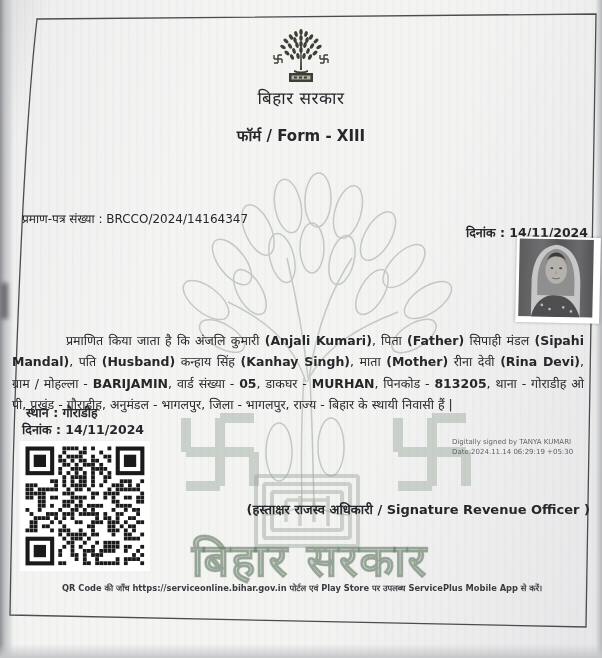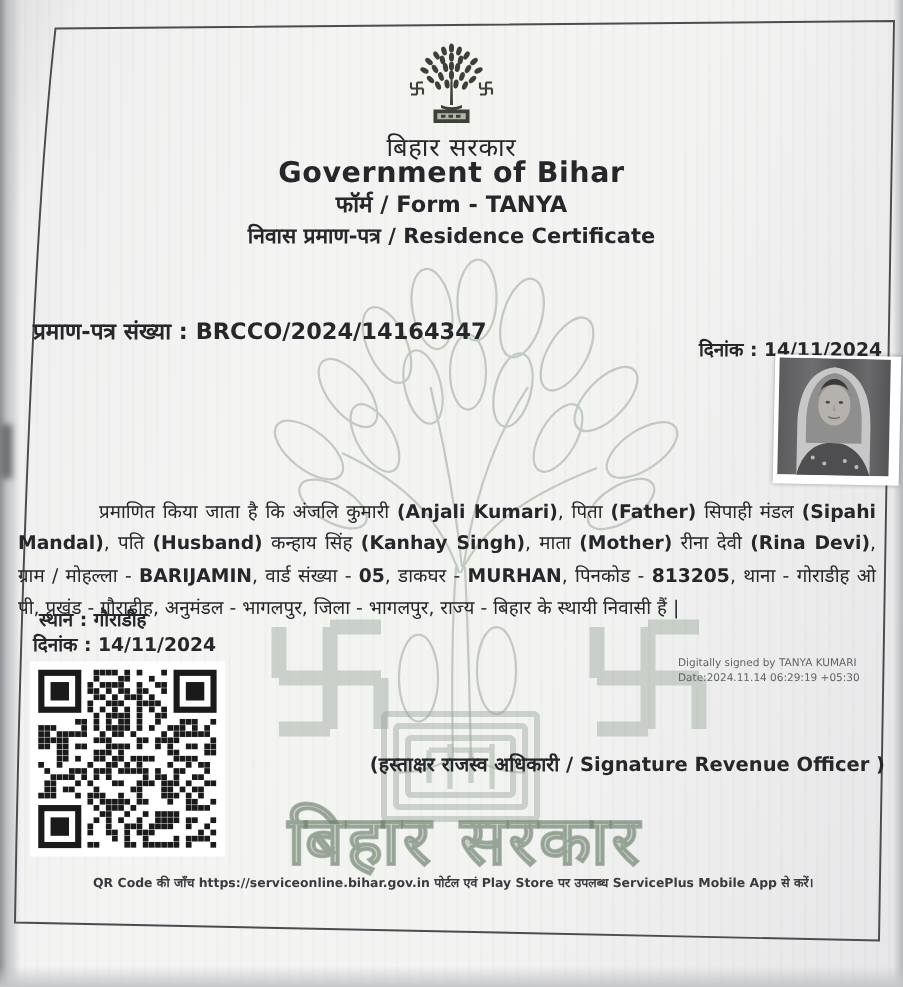--- a/index.html
+++ b/index.html
@@ -18,21 +18,21 @@
   .edge-bottom{left:0;bottom:0;width:100%;height:14px;background:linear-gradient(0deg,#c6c7c9 0,rgba(244,244,244,0) 100%);z-index:1;}
   .smudge{left:0;top:283px;width:8px;height:36px;background:#6e6f72;filter:blur(2px);z-index:2;}
   .underlay{left:0;top:0;z-index:1;}
   
   .center{left:0;right:0;text-align:center;}
   .h-hindi{top:86px;font-size:17px;font-weight:500;letter-spacing:.5px;}
   .h-eng{top:104px;font-size:19px;font-weight:700;letter-spacing:.4px;}
   .h-form{top:125px;font-size:15px;font-weight:700;}
   .title{top:147px;font-size:14px;font-weight:700;}
   .loc{top:165px;font-size:13.5px;font-weight:700;}
-  .certno{left:22px;top:210px;font-size:15px;font-weight:700;}
+  .certno{left:22px;top:210px;font-size:12px;font-weight:400;}
   .issuedate{right:14px;top:224px;font-size:12.5px;font-weight:700;text-align:right;}
   .photo{left:516px;top:237px;width:80px;height:82px;background:#fff;padding:2px;
     box-shadow:0 0 3px rgba(0,0,0,.35);transform:rotate(1.2deg);}
   .body-par{left:12px;top:330px;width:572px;font-size:12.5px;line-height:21.4px;
     text-align:justify;text-indent:54px;font-weight:500;}
   .body-par .b{font-weight:700;}
   .place{left:26px;top:404px;font-size:12.5px;font-weight:600;}
   .date2{left:22px;top:421px;font-size:12.5px;font-weight:600;}
   .qr{left:20px;top:441px;width:130px;height:130px;background:#fff;}
   .dsign{left:452px;top:437px;width:148px;font-size:7px;line-height:10px;color:#5f6368;}
@@ -133,23 +133,21 @@
         <path transform="translate(52,33)" d="M-4,0 H4 M0,-4 V4 M0,-4 H4 M4,0 V4 M0,4 H-4 M-4,0 V-4"></path>
       </g>
       <rect x="17" y="47" width="24" height="9" fill="#3d4135"></rect>
       <rect x="19.5" y="49.5" width="19" height="4" fill="#cfd2c8" opacity="0.8"></rect>
       <rect x="22" y="50.5" width="3" height="2" fill="#3d4135"></rect>
       <rect x="27" y="50.5" width="3" height="2" fill="#3d4135"></rect>
       <rect x="32" y="50.5" width="3" height="2" fill="#3d4135"></rect>
     </svg>
   </div>
   <div class="abs center z2 h-hindi">बिहार सरकार</div>
-  <div class="abs center z2 h-eng">Government of Bihar</div>
-  <div class="abs center z2 h-form">फॉर्म / Form - TANYA</div>
-  <div class="abs center z2 title">निवास प्रमाण-पत्र / Residence Certificate</div>
+  <div class="abs center z2 h-form">फॉर्म / Form - XIII</div>
 
   <div class="abs z2 certno">प्रमाण-पत्र संख्या : BRCCO/2024/14164347</div>
   <div class="abs z2 issuedate">दिनांक : 14/11/2024</div>
 
   <div class="abs z2 photo">
     <svg width="76" height="78" viewBox="0 0 76 80">
       <defs>
         <linearGradient id="pbg" x1="0" y1="0" x2="1" y2="0">
           <stop offset="0" stop-color="#5c5c5e"></stop>
             <stop offset="0.3" stop-color="#6e6e70"></stop>

